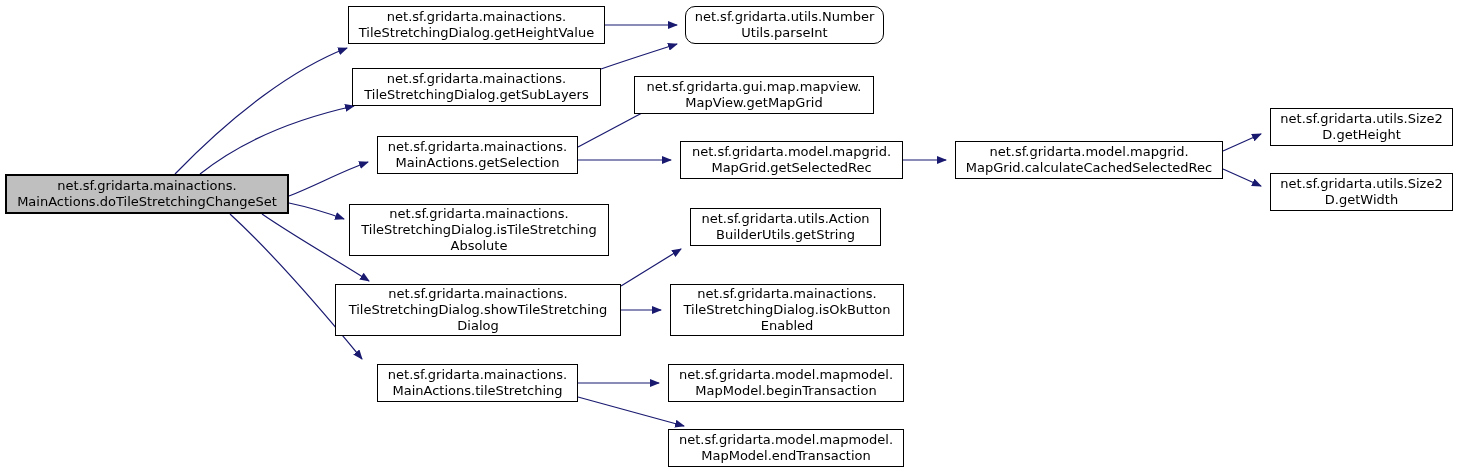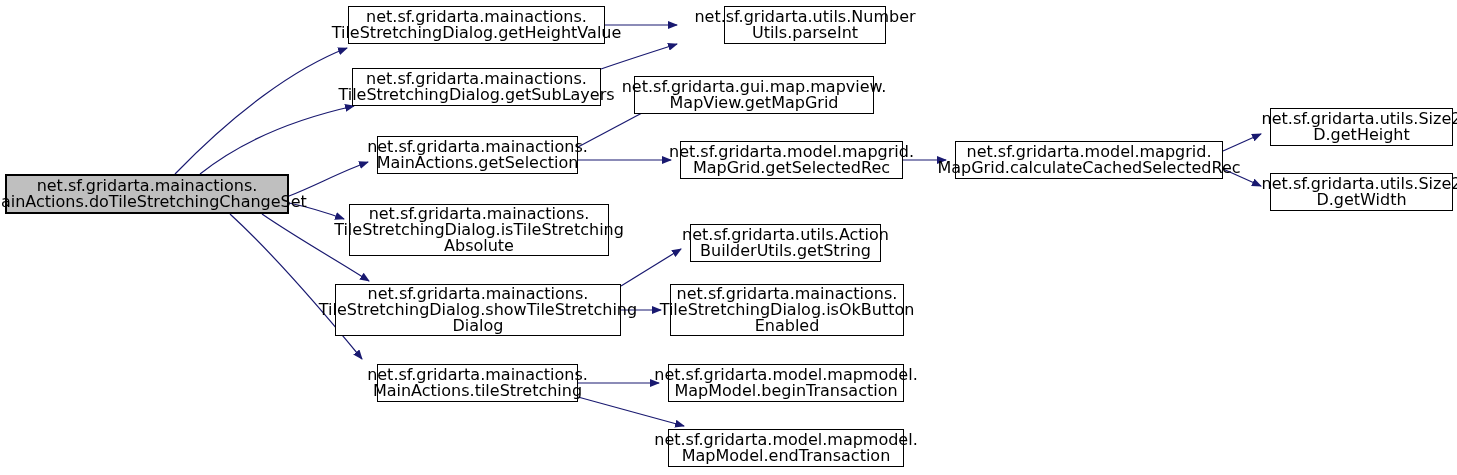--- a/index.html
+++ b/index.html
@@ -24,21 +24,21 @@
   .node {
     position: absolute;
     box-sizing: border-box;
     background: #ffffff;
     border: 1px solid #000000;
     color: #000000;
     display: flex;
     align-items: center;
     justify-content: center;
     text-align: center;
-    font-size: 16px;
+    font-size: 13px;
     line-height: 16px;
     white-space: pre;
     cursor: pointer;
   }
   .node.root {
     background: #bfbfbf;
     border-width: 2px;
     cursor: default;
   }
 </style>
@@ -88,30 +88,30 @@
 TileStretchingDialog.isTileStretching
 Absolute</div>
 
   <div class="node" style="left:335px; top:284px; width:286px; height:52px;">net.sf.gridarta.mainactions.
 TileStretchingDialog.showTileStretching
 Dialog</div>
 
   <div class="node" style="left:377px; top:364px; width:201px; height:38px;">net.sf.gridarta.mainactions.
 MainActions.tileStretching</div>
 
-  <div class="node" style="left:724px; top:6px; width:162px; height:38px;">net.sf.gridarta.utils.Number
+  <div class="node" style="left:685px; top:6px; width:199px; height:38px;border-radius:10px;">net.sf.gridarta.utils.Number
 Utils.parseInt</div>
 
   <div class="node" style="left:634px; top:76px; width:240px; height:38px;">net.sf.gridarta.gui.map.mapview.
 MapView.getMapGrid</div>
 
   <div class="node" style="left:680px; top:141px; width:223px; height:38px;">net.sf.gridarta.model.mapgrid.
 MapGrid.getSelectedRec</div>
 
-  <div class="node" style="left:690px; top:224px; width:191px; height:38px;">net.sf.gridarta.utils.Action
+  <div class="node" style="left:690px; top:208px; width:191px; height:38px;">net.sf.gridarta.utils.Action
 BuilderUtils.getString</div>
 
   <div class="node" style="left:670px; top:284px; width:234px; height:52px;">net.sf.gridarta.mainactions.
 TileStretchingDialog.isOkButton
 Enabled</div>
 
   <div class="node" style="left:668px; top:364px; width:236px; height:38px;">net.sf.gridarta.model.mapmodel.
 MapModel.beginTransaction</div>
 
   <div class="node" style="left:668px; top:429px; width:236px; height:38px;">net.sf.gridarta.model.mapmodel.

